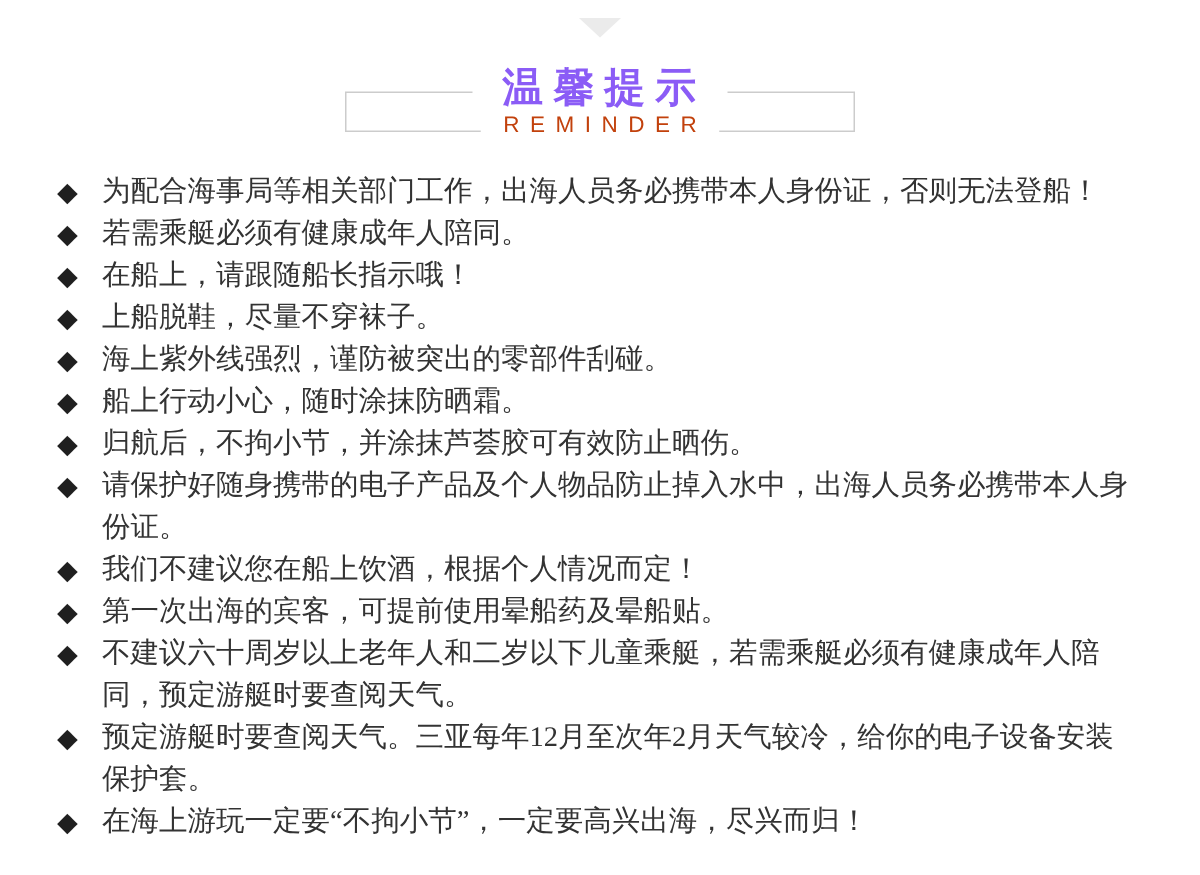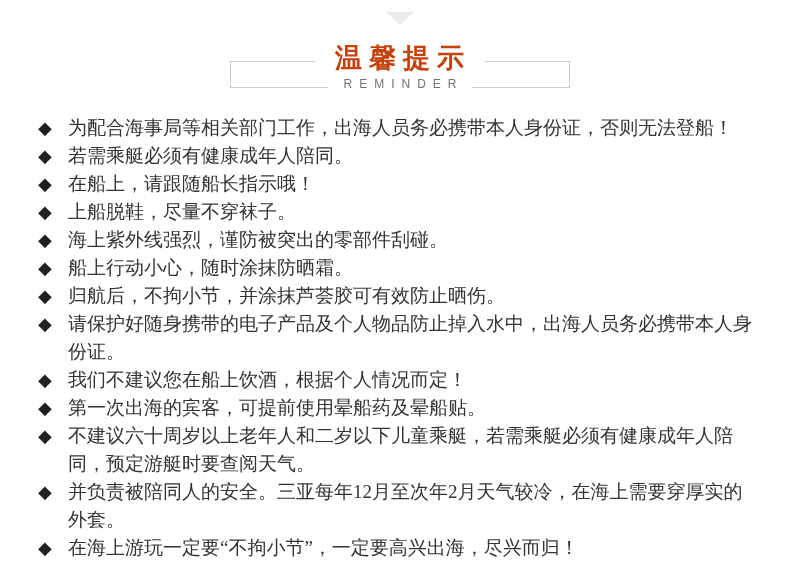--- a/index.html
+++ b/index.html
@@ -30,34 +30,34 @@
   .header-title {
     position: absolute;
     left: 50%;
     top: -20px;
     transform: translateX(-50%);
     background: #ffffff;
     padding: 0 14px 0 20px;
     font-size: 27px;
     line-height: 32px;
     font-weight: bold;
-    color: #c2410c;
+    color: #8b5cf6;
     letter-spacing: 7px;
     white-space: nowrap;
   }
   .header-subtitle {
     position: absolute;
     left: 50%;
     bottom: -5px;
     transform: translateX(-50%);
     background: #ffffff;
     padding: 0 8px 0 15px;
-    font-size: 12px;
+    font-size: 15px;
     line-height: 16px;
-    color: #737373;
+    color: #c2410c;
     letter-spacing: 7px;
     white-space: nowrap;
   }
   
   .tips {
     margin: 26px 40px 0 38px;
   }
   .tip-item {
     display: flex;
     align-items: flex-start;
@@ -130,21 +130,21 @@
     <div class="tip-item">
       <span class="tip-bullet">◆</span>
       <span class="tip-text">第一次出海的宾客，可提前使用晕船药及晕船贴。</span>
     </div>
     <div class="tip-item">
       <span class="tip-bullet">◆</span>
       <span class="tip-text">不建议六十周岁以上老年人和二岁以下儿童乘艇，若需乘艇必须有健康成年人陪同，预定游艇时要查阅天气。</span>
     </div>
     <div class="tip-item">
       <span class="tip-bullet">◆</span>
-      <span class="tip-text">并负责被陪同人的安全。三亚每年12月至次年2月天气较冷，在海上需要穿厚实的外套。</span>
+      <span class="tip-text">预定游艇时要查阅天气。三亚每年12月至次年2月天气较冷，给你的电子设备安装保护套。</span>
     </div>
     <div class="tip-item">
       <span class="tip-bullet">◆</span>
       <span class="tip-text">在海上游玩一定要“不拘小节”，一定要高兴出海，尽兴而归！</span>
     </div>
   </div>
 
 </div>
 
 </body></html>

